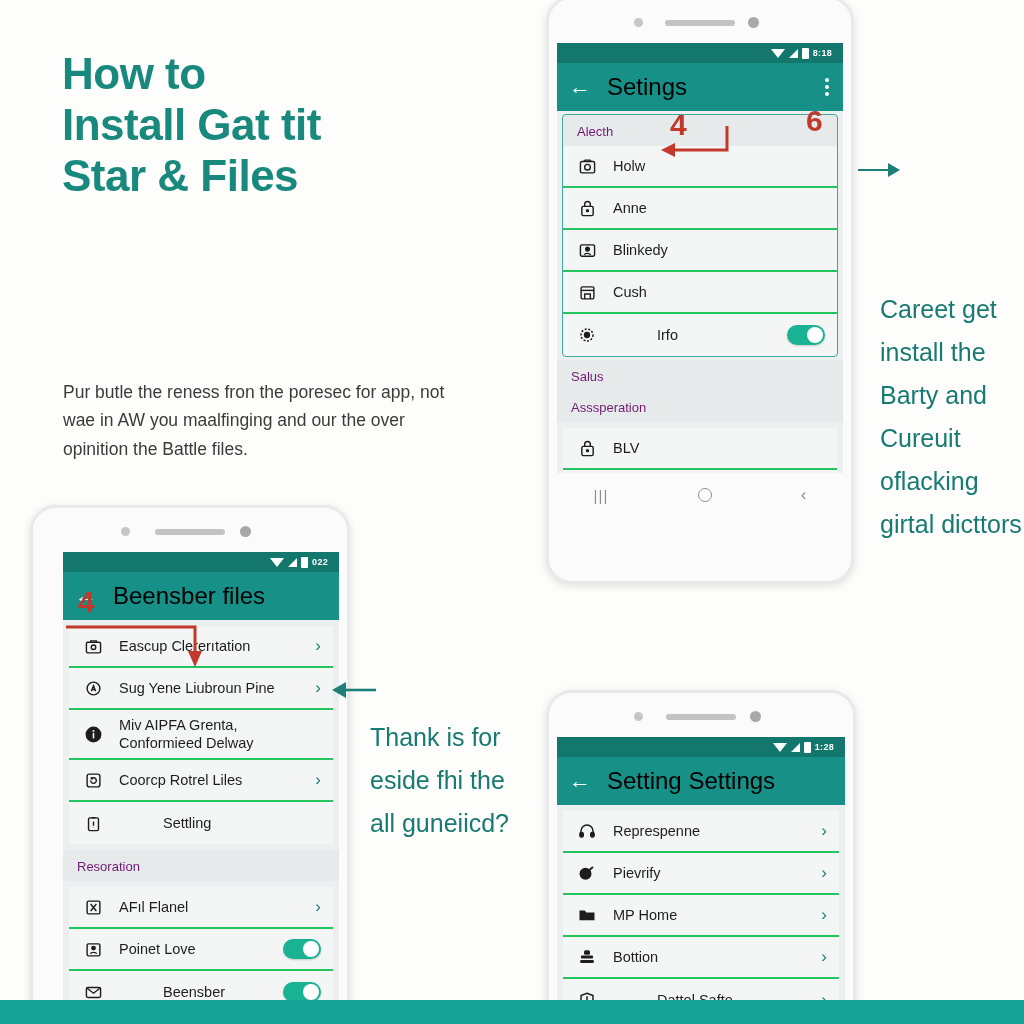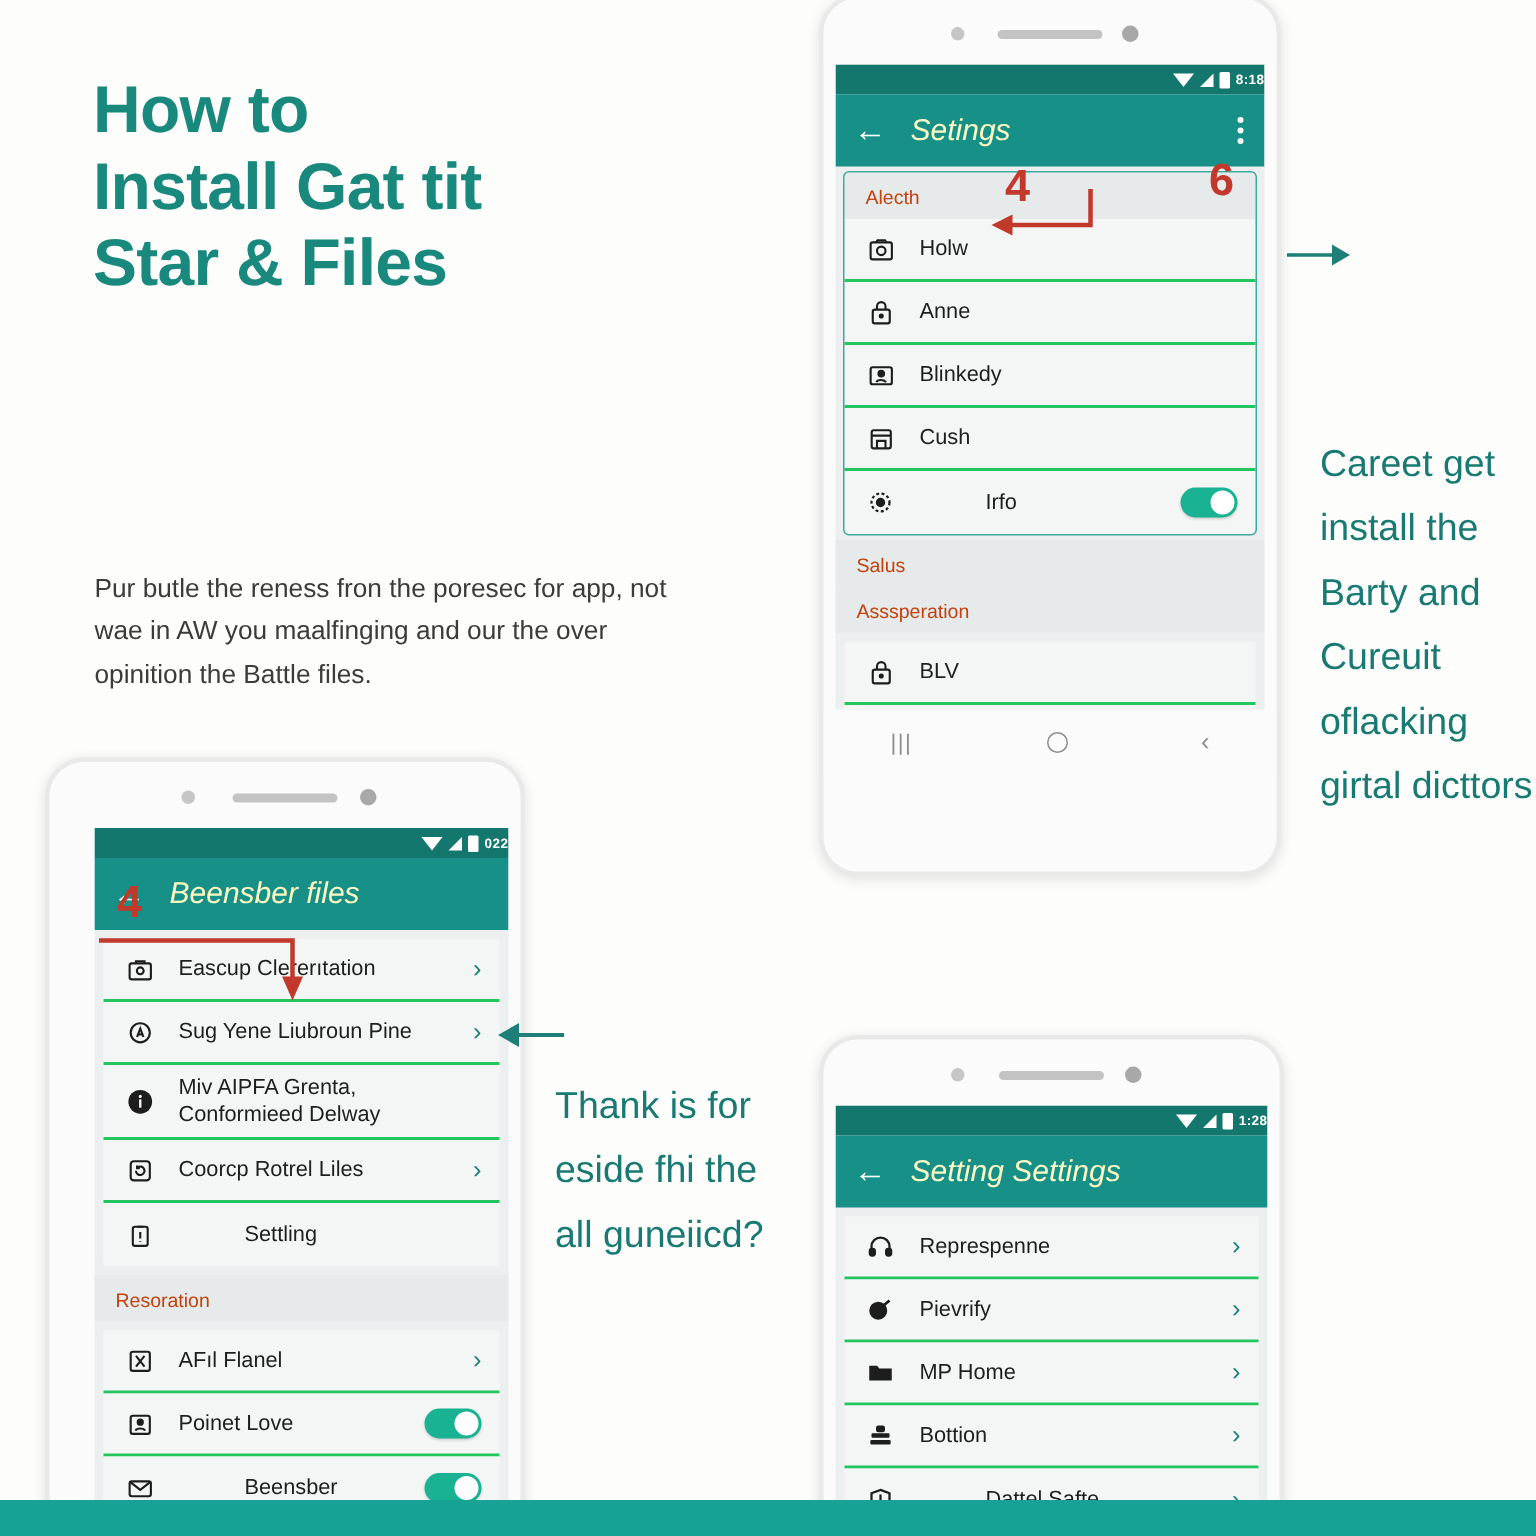--- a/index.html
+++ b/index.html
@@ -81,21 +81,21 @@
     overflow: hidden;
   }
 
   
   .statusbar {
     background: #14776d;
     height: 20px;
     display: flex;
     align-items: center;
     justify-content: flex-end;
-    padding-right: 0;
+    padding-right: 11px;
     gap: 4px;
   }
   .sb-wifi {
     width: 0; height: 0;
     border-left: 7px solid transparent;
     border-right: 7px solid transparent;
     border-top: 9px solid #ffffff;
   }
   .sb-signal {
     width: 0; height: 0;
@@ -118,25 +118,24 @@
     display: flex;
     align-items: center;
     padding: 0 12px;
     position: relative;
   }
   .appbar-back {
     color: #fff; font-size: 22px; line-height: 1;
     width: 26px; flex: none;
   }
   .appbar-title {
-    color: #fef9c3;
-    font-size: 20px;
+    color: #000000;
+    font-size: 24px;
     margin-left: 12px;
     white-space: nowrap;
-    font-style: italic;
   }
   .appbar-menu {
     position: absolute; right: 14px; top: 50%;
     transform: translateY(-50%);
     display: flex; flex-direction: column; gap: 3px;
   }
   .appbar-menu i {
     display: block; width: 4px; height: 4px; border-radius: 50%;
     background: #fff;
   }
@@ -147,21 +146,21 @@
     margin: 6px;
     border-radius: 3px;
   }
   .list-card.boxed {
     outline: 1.5px solid #3fa99e;
     margin: 4px 6px;
   }
   .section-header {
     padding: 9px 14px 7px;
     font-size: 13px;
-    color: #c2410c;
+    color: #701a75;
     background: #e7eaea;
   }
   .row {
     display: flex;
     align-items: center;
     min-height: 42px;
     padding: 6px 12px;
     border-bottom: 2px solid #22c55e;
     background: #f4f5f5;
   }

